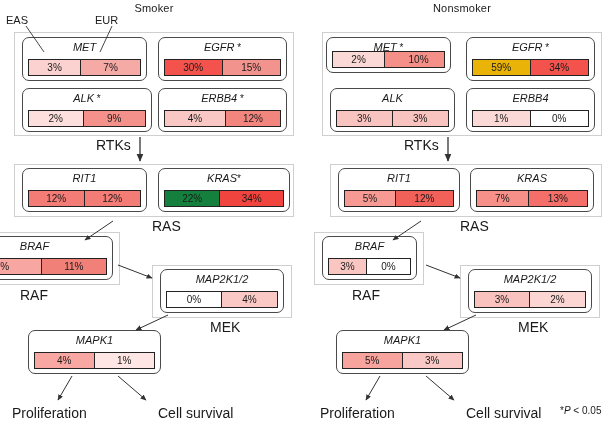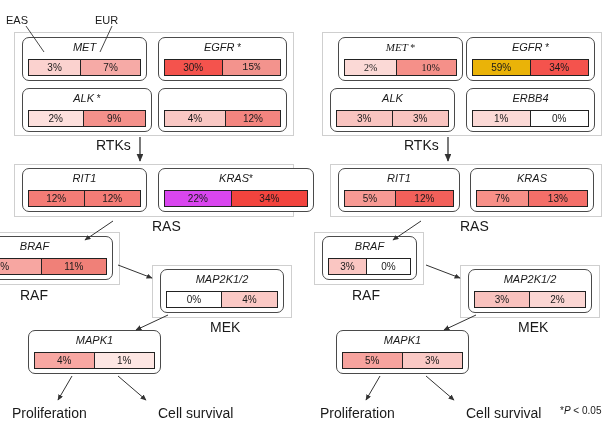--- a/index.html
+++ b/index.html
@@ -43,20 +43,21 @@
   .ann{position:absolute;font-size:11px;white-space:nowrap;}
   .footnote{position:absolute;font-size:10px;white-space:nowrap;}
   .footnote .it{font-style:italic;}
   svg.lines{position:absolute;left:0;top:0;width:616px;height:436px;
     pointer-events:none;}
 </style>
 </head>
 <body>
 
 <div class="panel" style="left:0;">
+  <div class="panel-title">Smoker</div>
 
   <div class="ann" style="left:6px;top:14px;">EAS</div>
   <div class="ann" style="left:95px;top:14px;">EUR</div>
 
   <div class="group" style="left:14px;top:32px;width:280px;height:104px;">
   </div>
 
   <div class="gene" style="left:22px;top:37px;width:125px;height:44px;">
     <div class="gene-label">
       <span>MET</span>
@@ -66,61 +67,64 @@
       <div class="cell" style="flex:1;background:#f6aaa6;">7%</div>
     </div>
   </div>
 
   <div class="gene" style="left:158px;top:37px;width:129px;height:44px;">
     <div class="gene-label">
       <span>EGFR</span><span class="star"> *</span>
     </div>
     <div class="cells">
       <div class="cell eas" style="flex:0 0 50%;background:#f4534d;">30%</div>
-      <div class="cell" style="flex:1;background:#f3938d;font-family:Liberation Mono, monospace;">15%</div>
+      <div class="cell" style="flex:1;background:#f3938d;">15%</div>
     </div>
   </div>
 
   <div class="gene" style="left:22px;top:88px;width:130px;height:44px;">
     <div class="gene-label">
       <span>ALK</span><span class="star"> *</span>
     </div>
     <div class="cells">
       <div class="cell eas" style="flex:0 0 47%;background:#fde0dd;">2%</div>
       <div class="cell" style="flex:1;background:#f4918b;">9%</div>
     </div>
   </div>
 
   <div class="gene" style="left:158px;top:88px;width:129px;height:44px;">
+    <div class="gene-label">
+      <span>ERBB4</span><span class="star"> *</span>
+    </div>
     <div class="cells">
       <div class="cell eas" style="flex:0 0 53%;background:#f9c8c4;">4%</div>
       <div class="cell" style="flex:1;background:#f3857f;">12%</div>
     </div>
   </div>
 
   <div class="tier-label" style="left:96px;top:137px;">RTKs</div>
 
   <div class="group" style="left:14px;top:164px;width:280px;height:53px;"></div>
 
   <div class="gene" style="left:22px;top:168px;width:125px;height:44px;">
     <div class="gene-label">
       <span>RIT1</span>
     </div>
     <div class="cells">
       <div class="cell eas" style="flex:0 0 50%;background:#f47c76;">12%</div>
       <div class="cell" style="flex:1;background:#f47c76;">12%</div>
     </div>
   </div>
 
-  <div class="gene" style="left:158px;top:168px;width:156px;height:44px;">
+  <div class="gene" style="left:158px;top:168px;width:132px;height:44px;">
     <div class="gene-label">
       <span>KRAS</span><span class="star">*</span>
     </div>
     <div class="cells">
-      <div class="cell eas" style="flex:0 0 47%;background:#d946ef;">22%</div>
+      <div class="cell eas" style="flex:0 0 47%;background:#15803d;">22%</div>
       <div class="cell" style="flex:1;background:#f2443e;">34%</div>
     </div>
   </div>
 
   <div class="tier-label" style="left:152px;top:218px;">RAS</div>
 
   <div class="group" style="left:-52px;top:232px;width:172px;height:53px;"></div>
 
   <div class="gene" style="left:-44px;top:236px;width:157px;height:44px;">
     <div class="gene-label">
@@ -156,24 +160,25 @@
       <div class="cell eas" style="flex:0 0 50%;background:#f8a7a2;">4%</div>
       <div class="cell" style="flex:1;background:#fde6e3;">1%</div>
     </div>
   </div>
 
   <div class="tier-label" style="left:12px;top:405px;">Proliferation</div>
   <div class="tier-label" style="left:158px;top:405px;">Cell survival</div>
 </div>
 
 <div class="panel" style="left:308px;">
+  <div class="panel-title">Nonsmoker</div>
 
   <div class="group" style="left:14px;top:32px;width:280px;height:104px;"></div>
 
-  <div class="gene" style="left:30px;top:37px;width:125px;height:44px;font-family:Liberation Serif, serif;">
+  <div class="gene" style="left:18px;top:37px;width:125px;height:36px;">
     <div class="gene-label">
       <span>MET</span><span class="star"> *</span>
     </div>
     <div class="cells">
       <div class="cell eas" style="flex:0 0 47%;background:#fbd9d6;">2%</div>
       <div class="cell" style="flex:1;background:#f59089;padding-left:8px;">10%</div>
     </div>
   </div>
 
   <div class="gene" style="left:158px;top:37px;width:129px;height:44px;">

